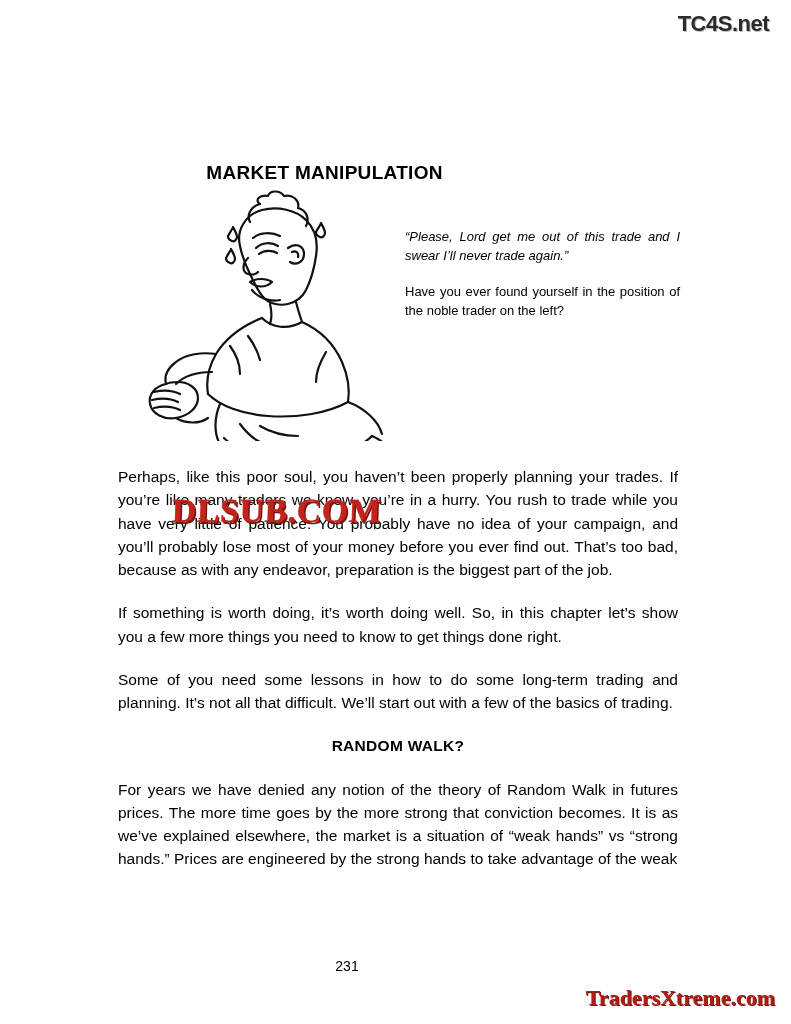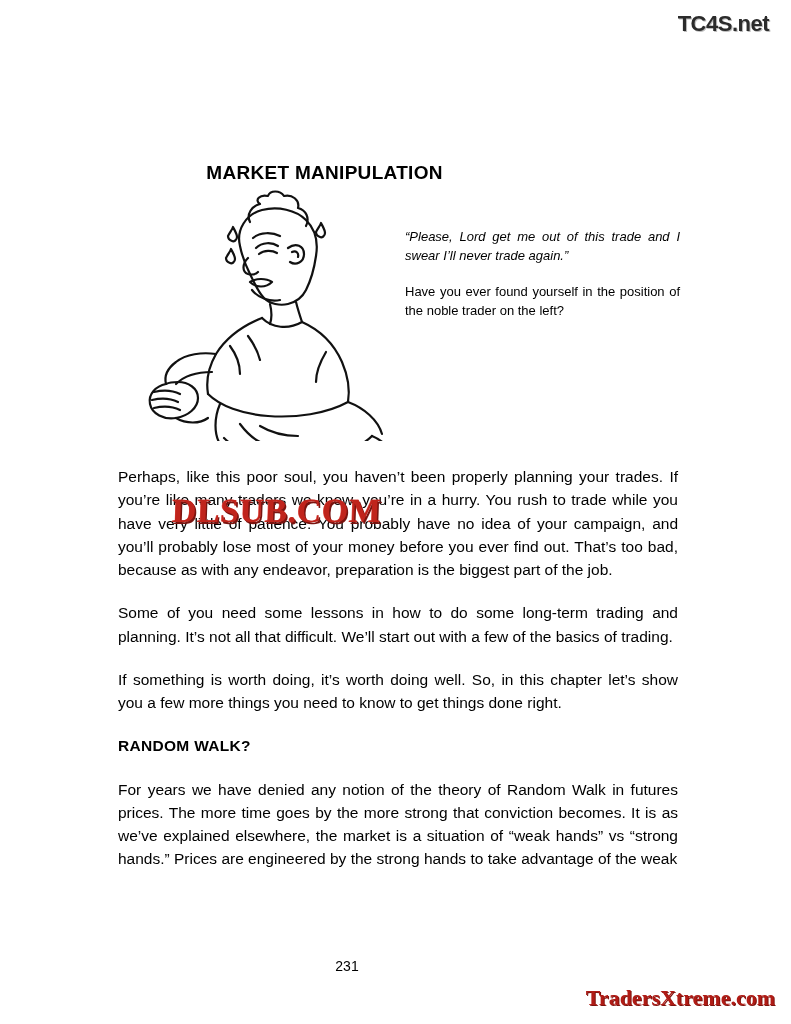--- a/index.html
+++ b/index.html
@@ -89,20 +89,21 @@
     top: 457px;
     width: 560px;
     font-size: 15.5px;
     line-height: 1.5;
     text-align: justify;
     margin-top: 8px;
   }
   .body-col p { margin: 0 0 20px 0; }
 
   .section-head {
+    text-align: center;
     font-weight: bold;
     font-size: 15.5px;
     margin: 8px 0 22px 0;
     letter-spacing: 0.3px;
   }
 
   
   .dl-watermark {
     position: absolute;
     left: 172px;
@@ -212,22 +213,22 @@
     </svg>
   </div>
 
   <div class="side-text">
     <p class="quote">“<span>Please, Lord get me out of this trade and I swear I’ll never trade again.</span>”</p>
     <p>Have you ever found yourself in the position of the noble trader on the left?</p>
   </div>
 
   <div class="body-col">
     <p>Perhaps, like this poor soul, you haven’t been properly planning your trades.  If you’re like many traders we know, you’re in a hurry.  You rush to trade while you have very little of patience.  You probably have no idea of your campaign, and you’ll probably lose most of your money before you ever find out.  That’s too bad, because as with any endeavor, preparation is the biggest part of the job.</p>
+    <p>If something is worth doing, it’s worth doing well.  So, in this chapter let’s show you a few more things you need to know to get things done right.</p>
     <p>Some of you need some lessons in how to do some long-term trading and planning.  It’s not all that difficult.  We’ll start out with a few of the basics of trading.</p>
-    <p>If something is worth doing, it’s worth doing well.  So, in this chapter let’s show you a few more things you need to know to get things done right.</p>
     <p class="section-head">RANDOM WALK?</p>
     <p>For years we have denied any notion of the theory of Random Walk in futures prices. The more time goes by the more strong that conviction becomes.  It is as we’ve explained elsewhere, the market is a situation of “weak hands” vs “strong hands.”   Prices are engineered by the strong hands to take advantage of the weak</p>
   </div>
 
   <div class="dl-watermark">DLSUB.COM</div>
 
   <div class="page-number">231</div>
   <div class="footer-brand">TradersXtreme.com</div>
 
 </div>

